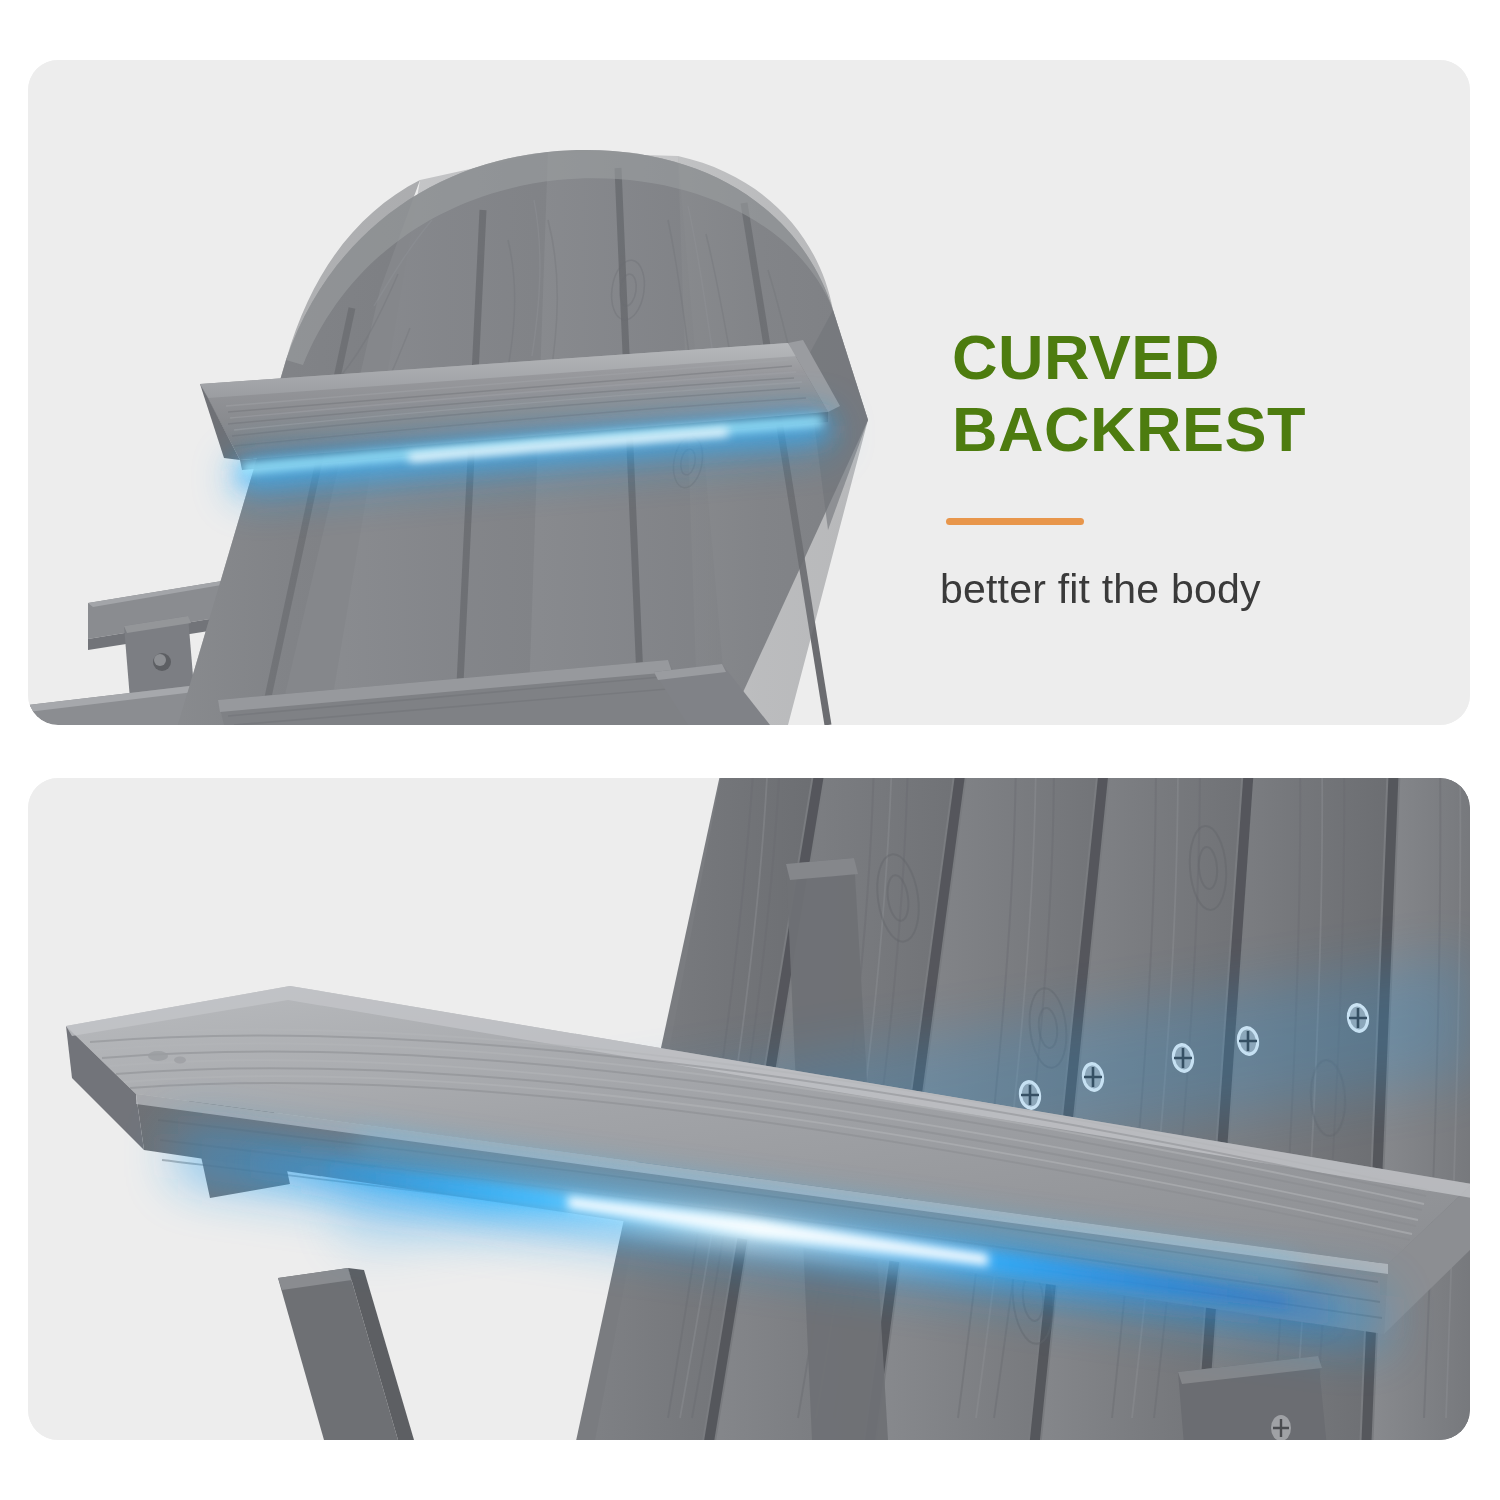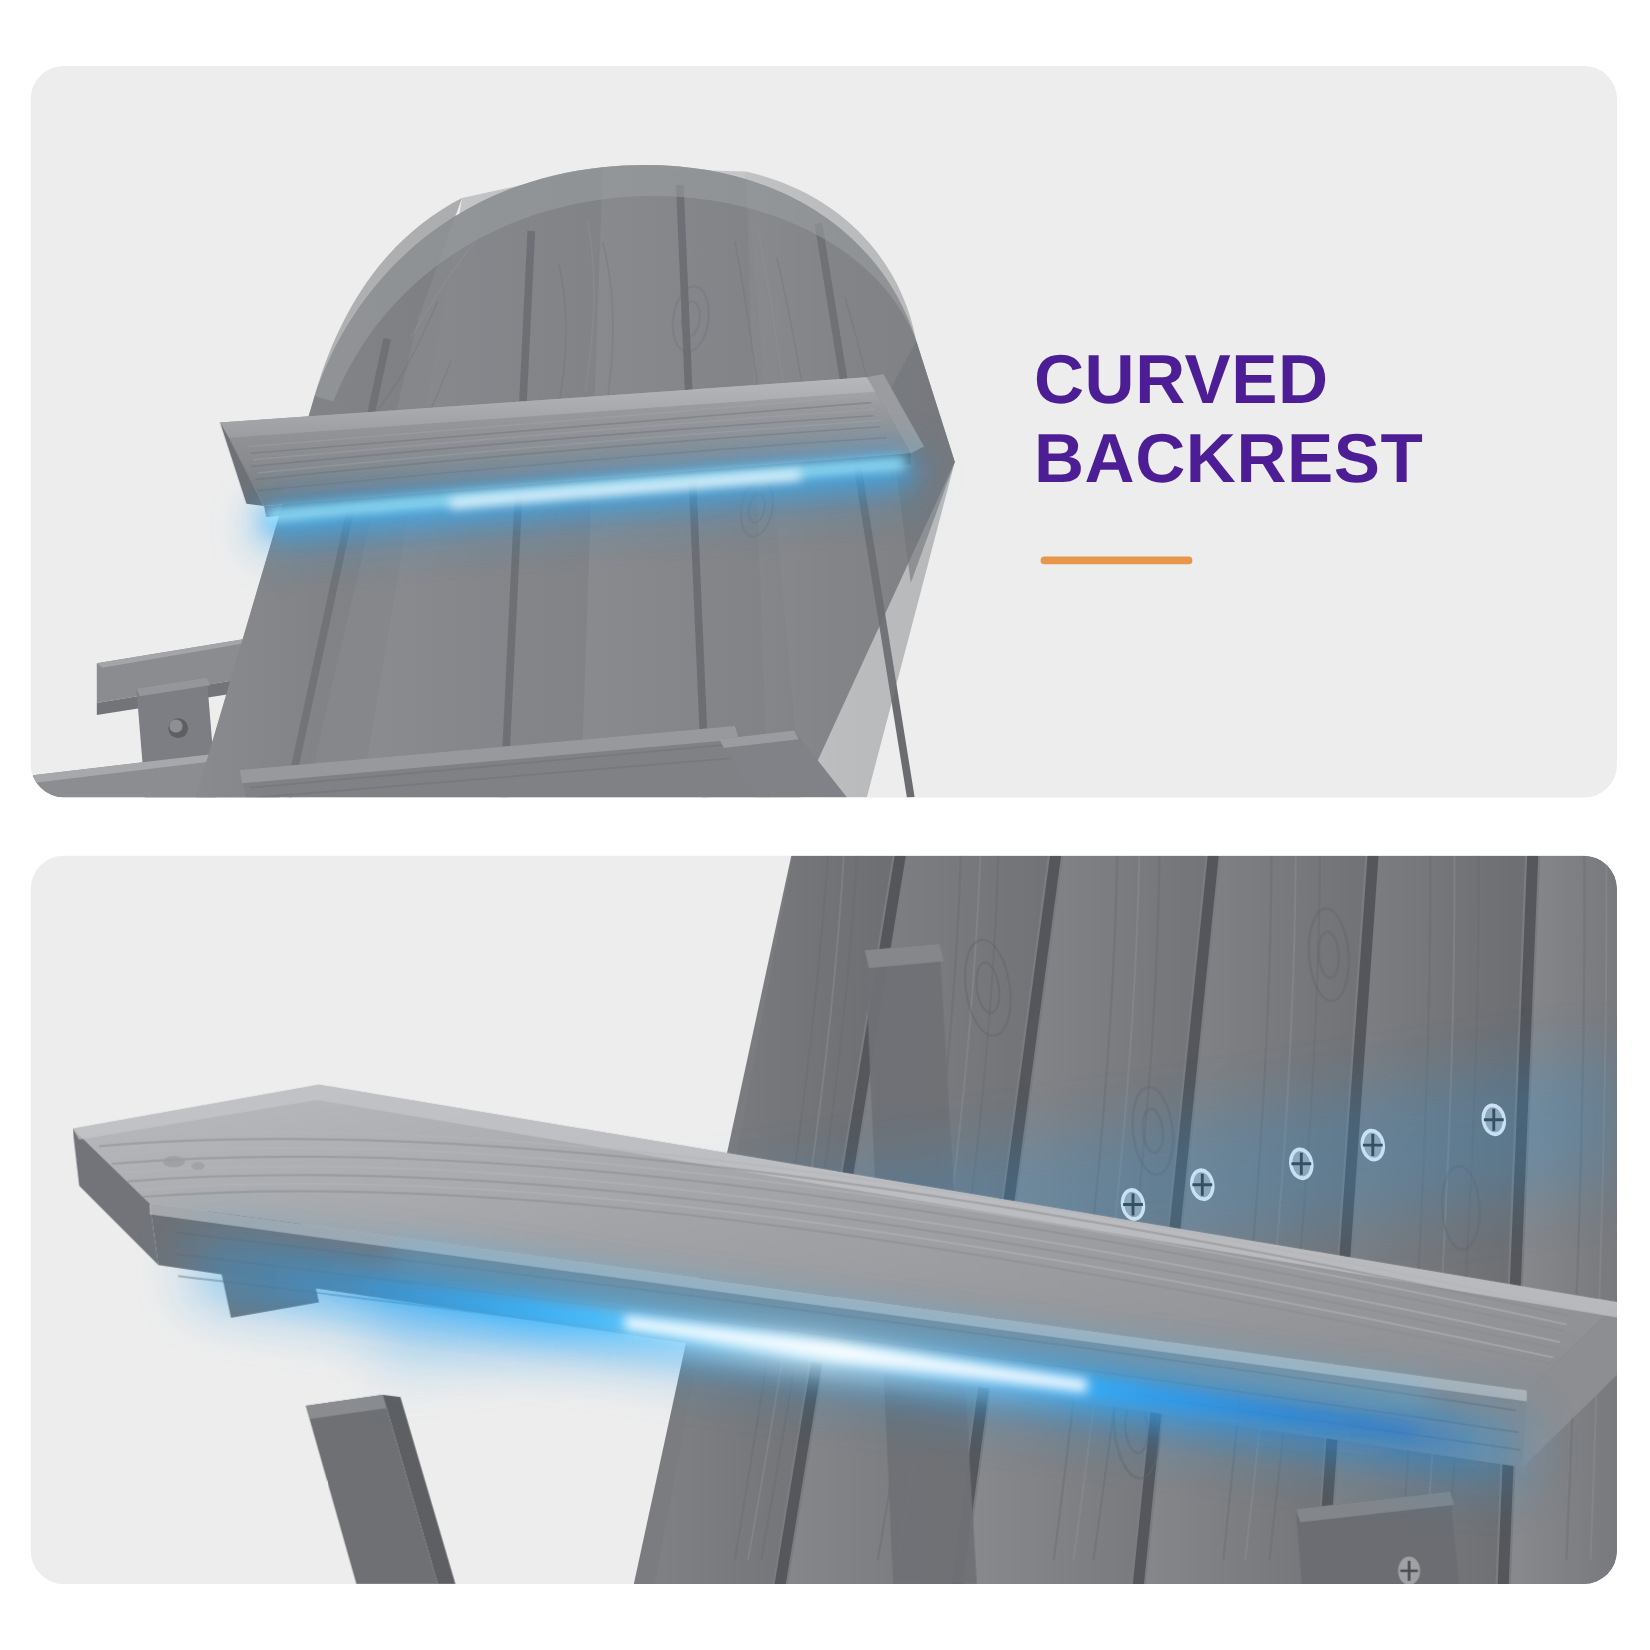--- a/index.html
+++ b/index.html
@@ -26,22 +26,22 @@
 
   
   .copy{position:absolute;}
   #copy-1{left:912px;top:250px;width:520px;}
 
   .headline{
     font-size:63px;
     font-weight:bold;
     line-height:1.14;
     letter-spacing:0.5px;
-    color:#4c1d95;
-    margin:0;
+    color:#4d7c0f;
+    margin:12px;
     white-space:pre-line;
   }
   .rule{
     width:138px;height:7px;
     background:#e8964b;
     border-radius:4px;
     margin:52px 0 0 6px;
   }
   .subline{
     font-size:41px;
@@ -227,20 +227,21 @@
             <path d="M626 612 L694 604 L698 612 L630 620 Z" fill="#9a9ca0"></path>
           </g>
         </g>
       </svg>
     </div>
 
     <div class="copy" id="copy-1">
       <h2 class="headline">CURVED
 BACKREST</h2>
       <div class="rule"></div>
+      <p class="subline">better fit the body</p>
     </div>
   </div>
 
   <div class="panel" id="panel-2">
 
     <div class="panel-photo">
       <svg viewBox="0 0 1442 662" preserveAspectRatio="xMidYMid slice">
         <defs>
           <linearGradient id="bs1" x1="0" y1="0" x2="1" y2="0">
             <stop offset="0" stop-color="#7f8185"></stop>

